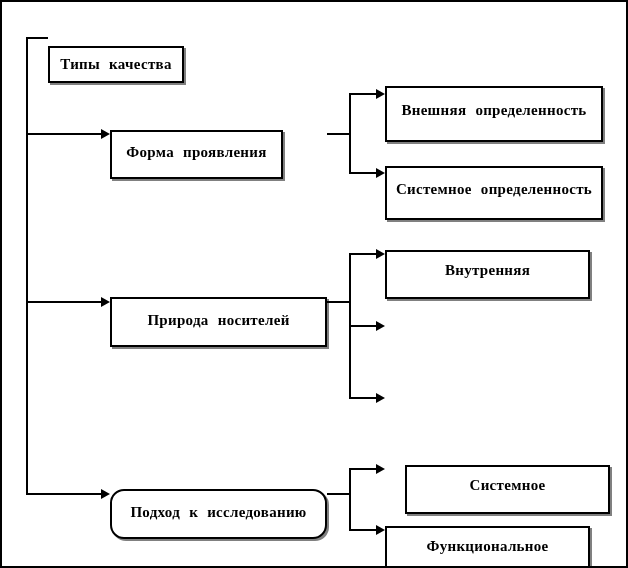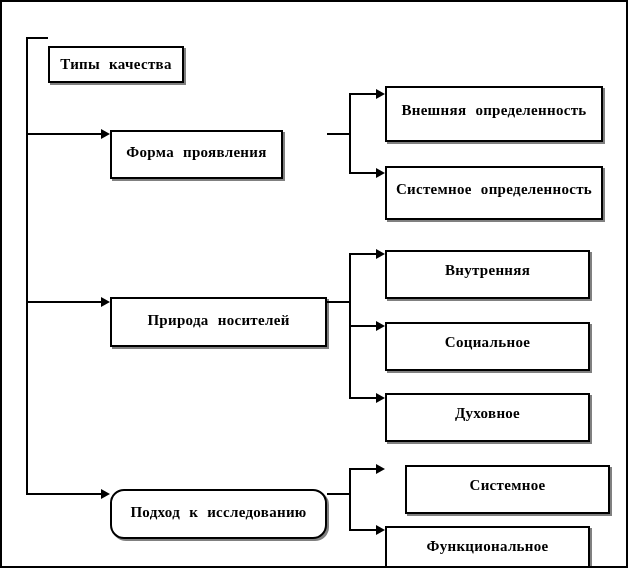--- a/index.html
+++ b/index.html
@@ -78,22 +78,20 @@
   <div class="line" style="left:325px; top:299px; width:24px; height:2px;"></div>
   <div class="line" style="left:347px; top:251px; width:2px; height:146px;"></div>
   <div class="line" style="left:347px; top:251px; width:28px; height:2px;"></div>
   <div class="arrow" style="left:374px; top:247px;"></div>
   <div class="line" style="left:347px; top:323px; width:28px; height:2px;"></div>
   <div class="arrow" style="left:374px; top:319px;"></div>
   <div class="line" style="left:347px; top:395px; width:28px; height:2px;"></div>
   <div class="arrow" style="left:374px; top:391px;"></div>
 
   <div class="box child" style="left:383px; top:228px; width:205px; height:49px;">Внутренняя</div>
-  <div class="box child" style="left:383px; top:300px; width:205px; height:49px;">Социальное</div>
-  <div class="box child" style="left:383px; top:371px; width:205px; height:49px;">Духовное</div>
 
   <div class="line" style="left:325px; top:491px; width:24px; height:2px;"></div>
   <div class="line" style="left:347px; top:466px; width:2px; height:63px;"></div>
   <div class="line" style="left:347px; top:466px; width:28px; height:2px;"></div>
   <div class="arrow" style="left:374px; top:462px;"></div>
   <div class="line" style="left:347px; top:527px; width:28px; height:2px;"></div>
   <div class="arrow" style="left:374px; top:523px;"></div>
 
   <div class="box child" style="left:403px; top:443px; width:205px; height:49px;">Системное</div>
   <div class="box child" style="left:383px; top:504px; width:205px; height:49px;">Функциональное</div>

